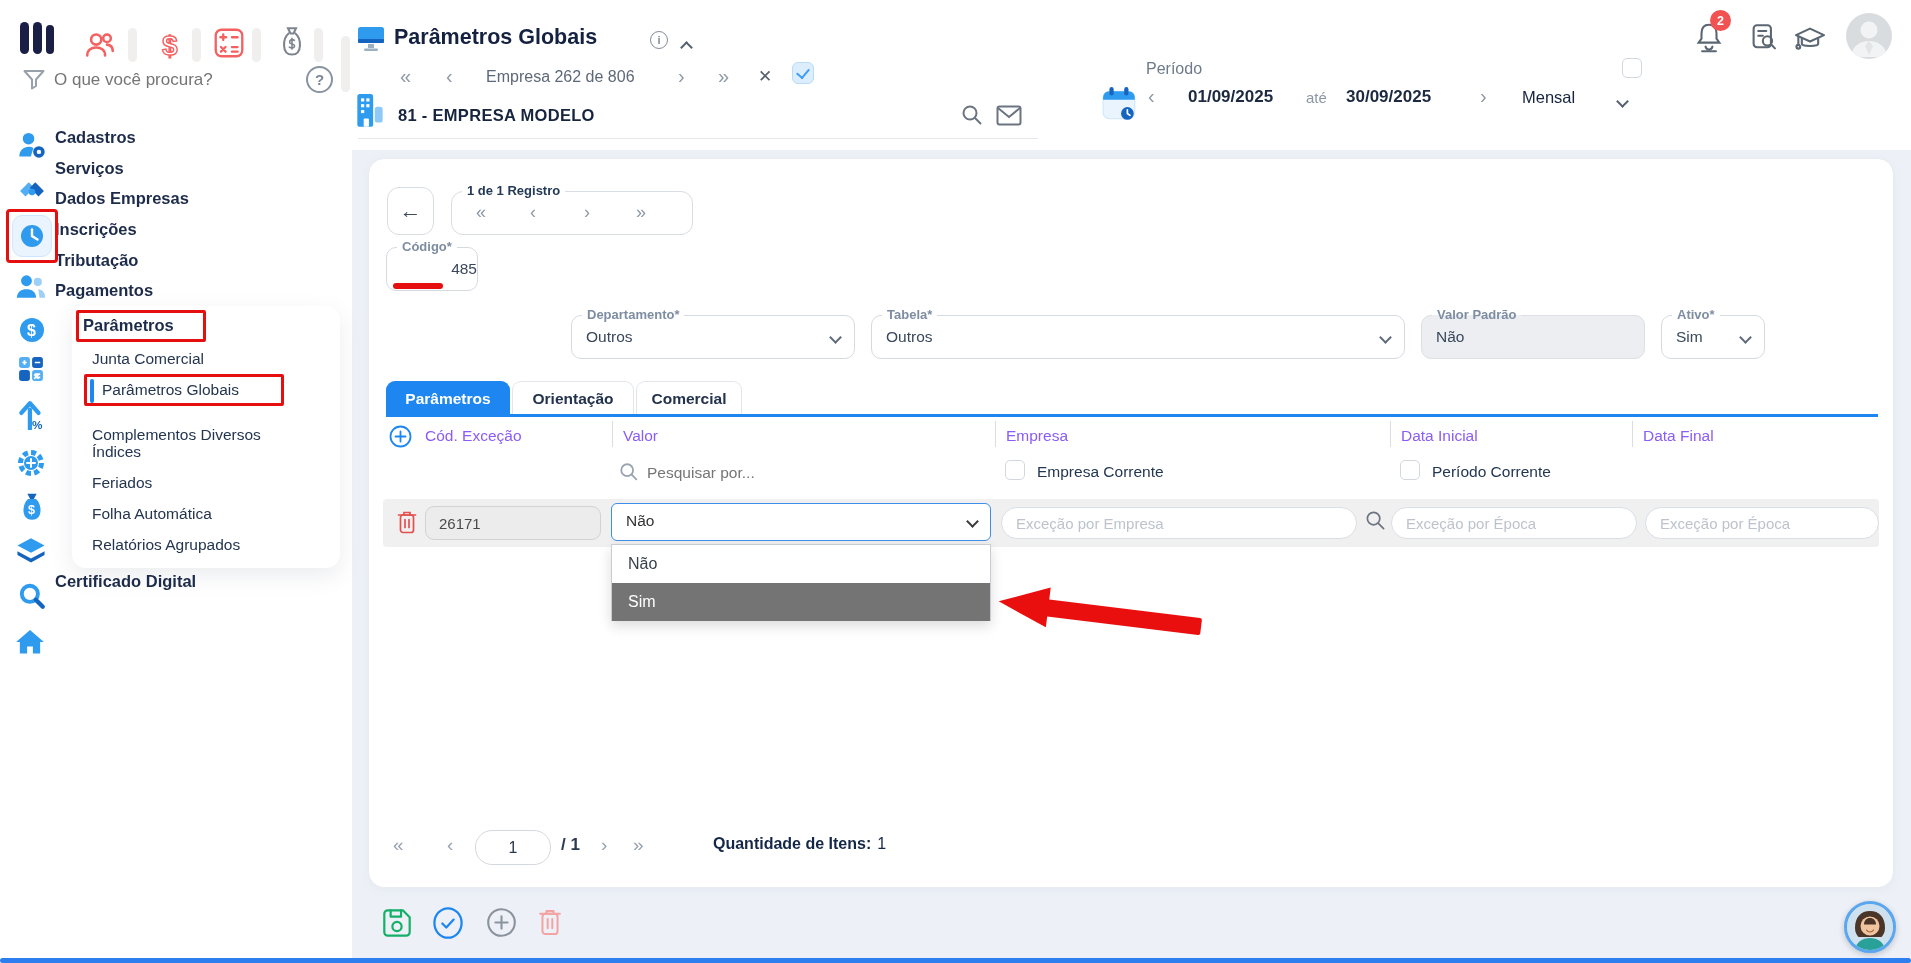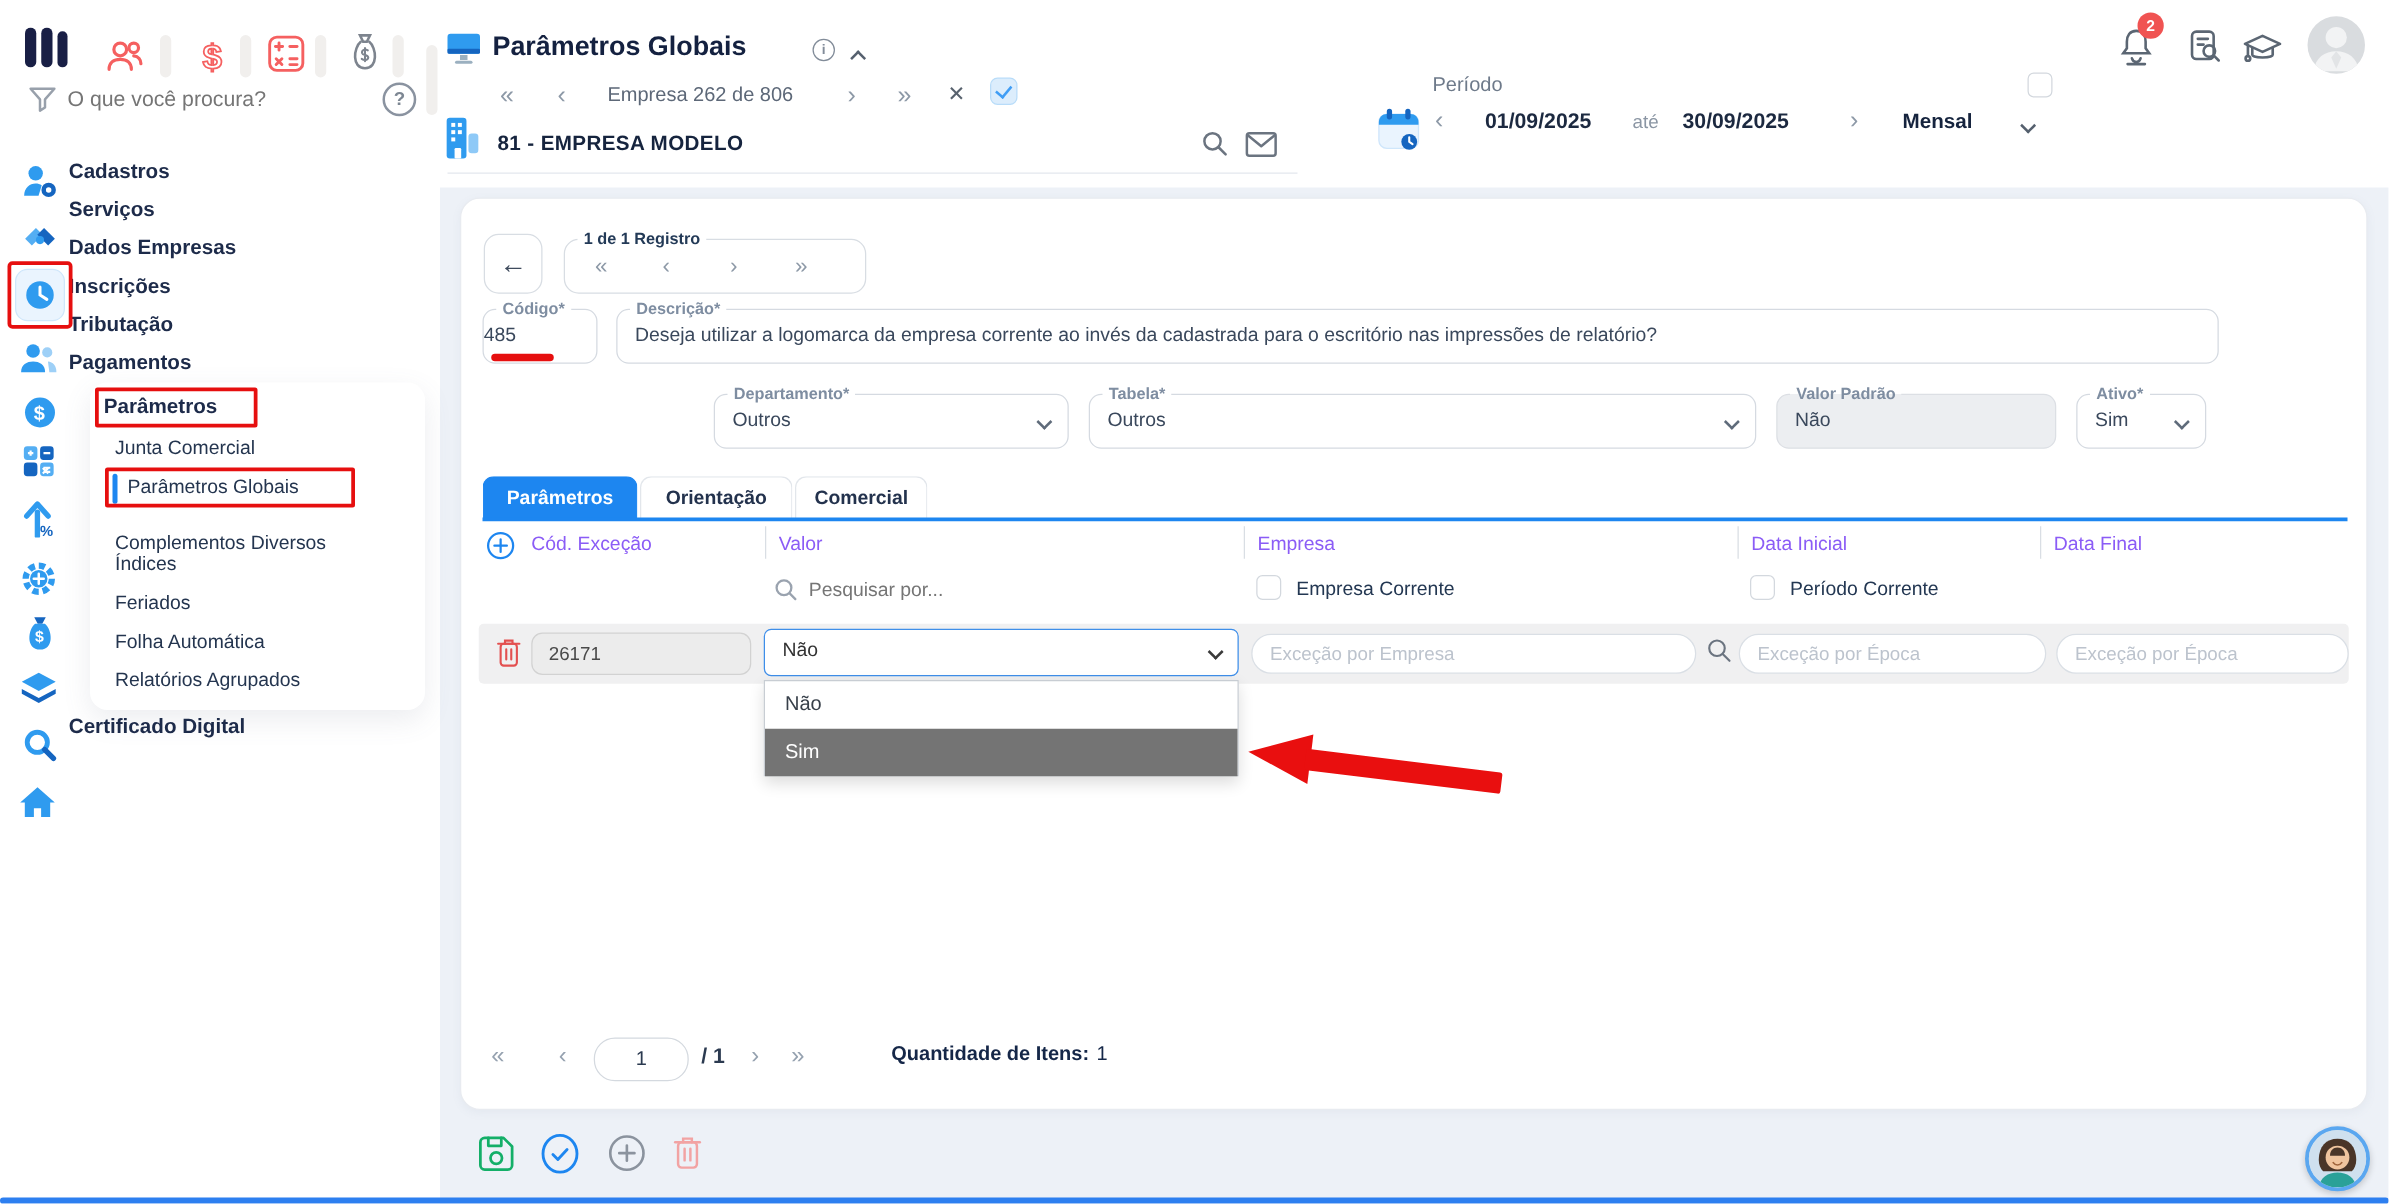--- a/index.html
+++ b/index.html
@@ -290,44 +290,40 @@
         <circle cx="24" cy="26" r="6" fill="#1565c0"></circle>
         <path d="M24 22.5V26l2.5 1.8" stroke="#fff" stroke-width="1.6" fill="none" stroke-linecap="round"></path>
       </svg>
   </div>
   <div class="a" style="left:1146px;top:60px;font-size:16px;color:#6e7a8a">Período</div>
   <span class="a chevtxt" style="left:1148px;top:86px">‹</span>
   <span class="a" style="left:1188px;top:87px;font-size:17px;font-weight:600;color:#1c2940;cursor:pointer">01/09/2025</span>
   <span class="a" style="left:1306px;top:89px;font-size:15px;color:#8b96a4">até</span>
   <span class="a" style="left:1346px;top:87px;font-size:17px;font-weight:600;color:#1c2940;cursor:pointer">30/09/2025</span>
   <span class="a chevtxt" style="left:1480px;top:86px">›</span>
-  <span class="a" style="left:1522px;top:88px;font-size:16.5px;font-weight:bold;color:#16243e;cursor:pointer">Mensal</span>
+  <span class="a" style="left:1522px;top:88px;font-size:16.5px;font-weight:normal;color:#16243e;cursor:pointer">Mensal</span>
   <div class="a" style="left:1618px;top:92px;color:#55606e;cursor:pointer"><span class="cv d"></span></div>
   <div class="a cb" style="left:1622px;top:58px"></div>
 
   <div class="a card">
 
     <div class="a" style="left:18px;top:28px;width:47px;height:48px;border:1.5px solid #d8dde3;border-radius:12px;display:flex;align-items:center;justify-content:center;font-size:22px;color:#3f4b5d;background:#fff;cursor:pointer">←</div>
     <div class="a fieldset" style="left:82px;top:32px;width:242px;height:44px">
       <span class="lg">1 de 1 Registro</span>
       <span class="a chevtxt" style="left:24px;top:11px;font-size:18px">«</span>
       <span class="a chevtxt" style="left:78px;top:11px;font-size:18px">‹</span>
       <span class="a chevtxt" style="left:132px;top:11px;font-size:18px">›</span>
       <span class="a chevtxt" style="left:184px;top:11px;font-size:18px">»</span>
     </div>
 
     <div class="fld" style="left:17px;top:88px;width:92px;height:44px">
       <span class="lg">Código*</span>
-      <span class="val" style="left:0;width:100%;text-align:left">485</span>
+      <span class="val" style="left:0;width:100%;text-align:right">485</span>
     </div>
     <div class="a" style="left:24px;top:124px;width:50px;height:6px;background:#e60f0f;border-radius:3px"></div>
-    <div class="fld" style="left:124px;top:88px;width:1282px;height:44px">
-      <span class="lg">Descrição*</span>
-      <span class="val">Deseja utilizar a logomarca da empresa corrente ao invés da cadastrada para o escritório nas impressões de relatório?</span>
-    </div>
 
     <div class="fld" style="left:202px;top:156px;width:284px;height:44px;cursor:pointer">
       <span class="lg">Departamento*</span>
       <span class="val">Outros</span>
       <span class="cv d"></span>
     </div>
     <div class="fld" style="left:502px;top:156px;width:534px;height:44px;cursor:pointer">
       <span class="lg">Tabela*</span>
       <span class="val">Outros</span>
       <span class="cv d"></span>

